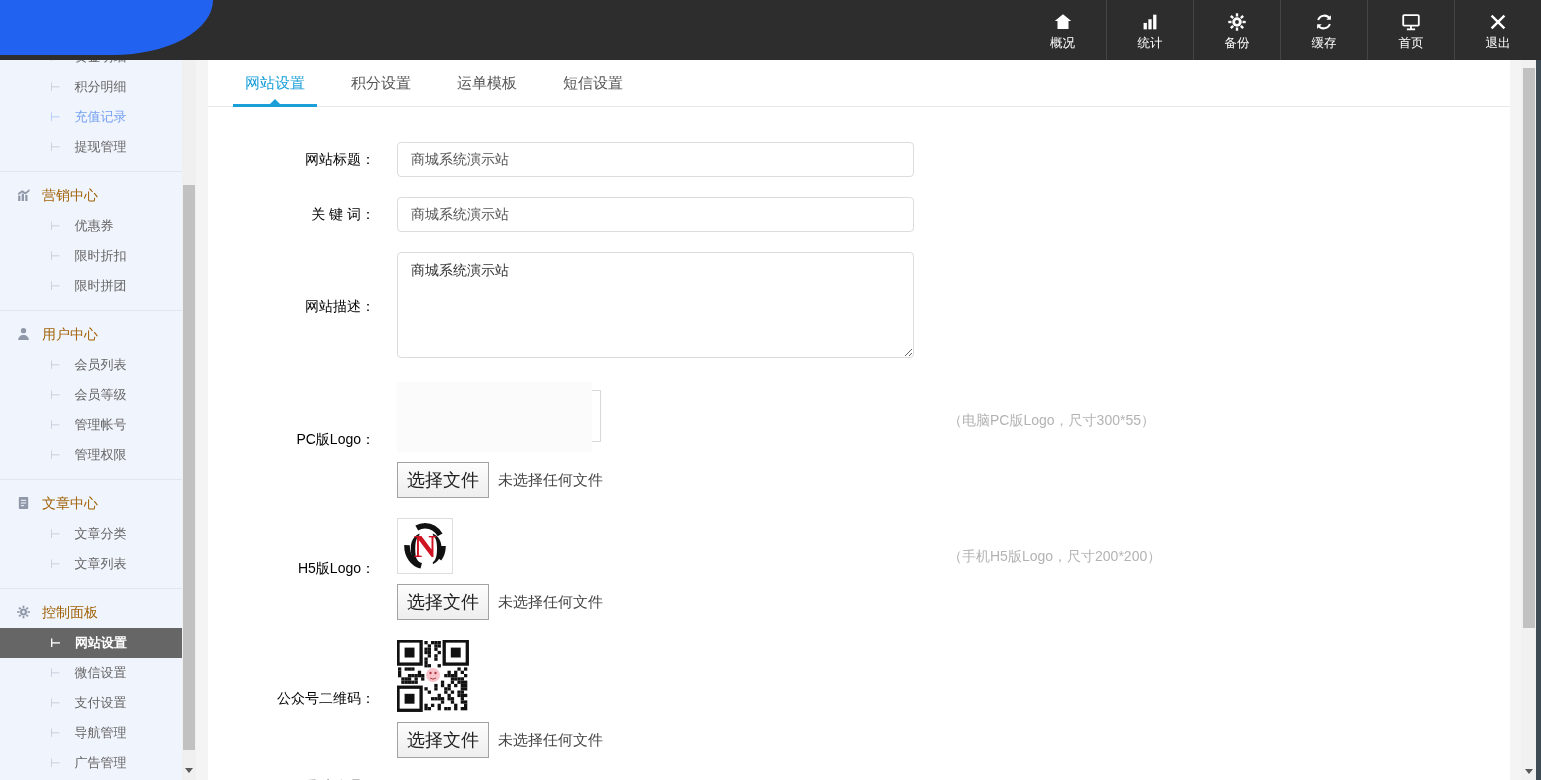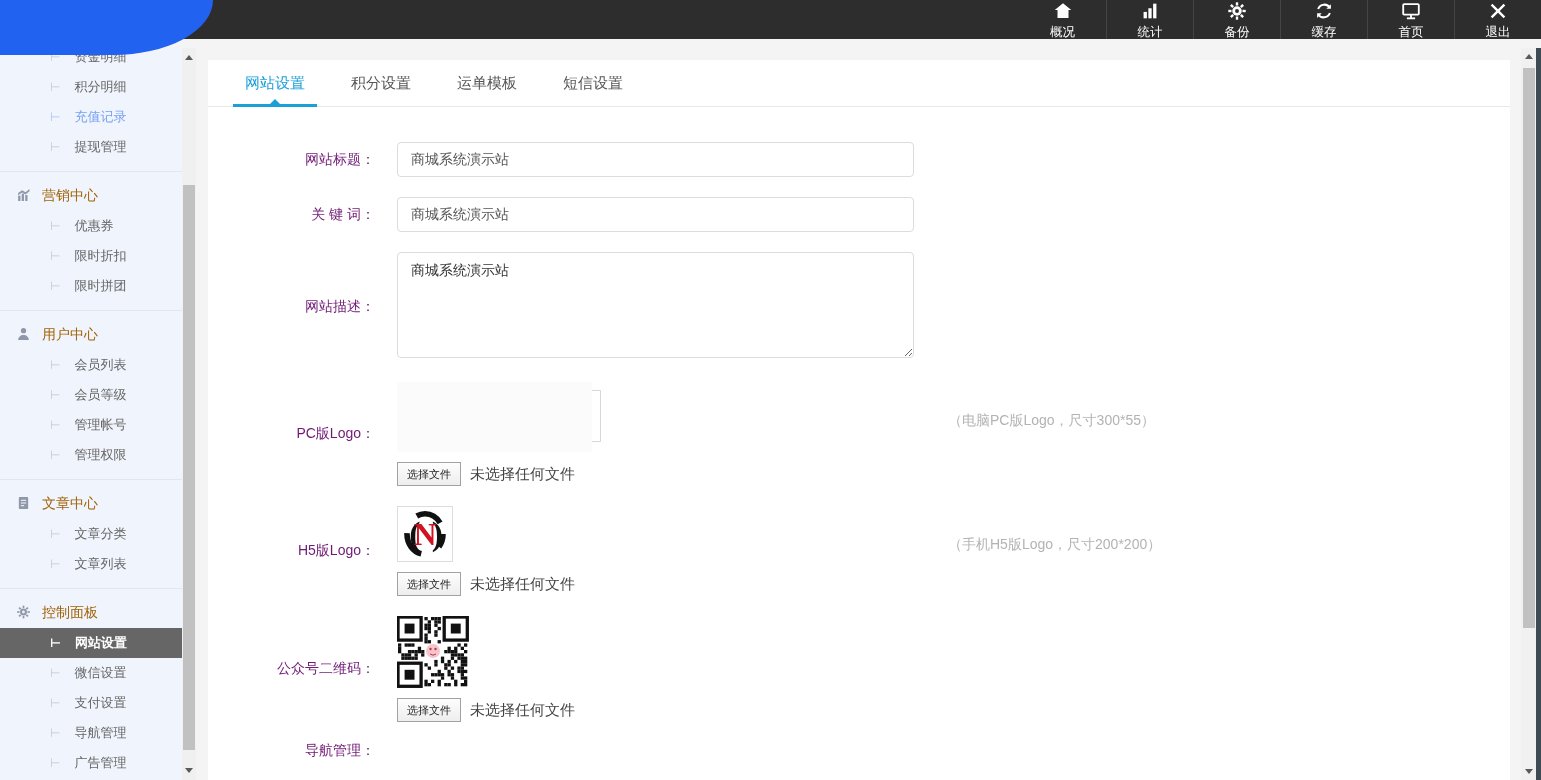--- a/index.html
+++ b/index.html
@@ -1,20 +1,20 @@
 <!DOCTYPE html>
 <html><head>
 <meta charset="utf-8">
 <style>
   * { margin:0; padding:0; box-sizing:border-box; }
   html,body { width:1541px; height:780px; overflow:hidden; }
   body { font-family:"Liberation Sans","DejaVu Sans",sans-serif; background:#f4f4f4; position:relative; color:#555; }
 
   
-  .topbar { position:absolute; left:0; top:0; width:1541px; height:39px; background:#2d2d2d; z-index:5; display:flex; justify-content:flex-end; align-items:stretch; }
+  .topbar { position:absolute; left:0; top:0; width:1541px; height:60px; background:#2d2d2d; z-index:5; display:flex; justify-content:flex-end; align-items:stretch; }
   .nav-item { width:87px; display:flex; flex-direction:column; align-items:center; justify-content:center; color:#fff; cursor:pointer; position:relative; padding-top:2px; }
   .nav-item + .nav-item { border-left:1px solid #454545; }
   .nav-item svg { width:24px; height:22px; display:block; }
   .nav-label { font-size:12.5px; margin-top:2px; color:#fff; }
 
   
   .blob { position:absolute; left:0; top:0; width:213px; height:55px; background:#2262f1; border-bottom-right-radius:100px 55px; z-index:20; }
 
   
   .sidebar { position:absolute; left:0; top:48px; width:182px; height:732px; background:#f0f4fc; overflow:hidden; z-index:2; }
@@ -43,28 +43,28 @@
   
   .panel { position:absolute; left:208px; top:60px; width:1302px; height:720px; background:#fff; z-index:1; }
   .tabbar { height:47px; border-bottom:1px solid #e8e8e8; display:flex; padding-left:14px; }
   .tab { width:106px; text-align:center; line-height:46px; font-size:15px; color:#555; cursor:pointer; position:relative; }
   .tab.active { color:#1a9fd8; }
   .tab.active::after { content:""; position:absolute; left:11px; right:11px; bottom:-1px; height:3px; background:#1a9fd8; }
   .tab.active::before { content:""; position:absolute; left:50%; margin-left:-5px; bottom:2px; border-left:5px solid transparent; border-right:5px solid transparent; border-bottom:5px solid #1a9fd8; }
 
   .form { padding-top:35px; }
   .form-row { display:flex; align-items:center; margin-bottom:20px; position:relative; }
-  .f-label { width:167px; flex:0 0 167px; text-align:right; font-size:14px; color:#701a75; padding-right:0; }
+  .f-label { width:167px; flex:0 0 167px; text-align:right; font-size:14px; color:#000000; padding-right:0; }
   .f-content { margin-left:22px; }
   input.f-input { width:517px; height:35px; border:1px solid #dcdcdc; border-radius:4px; padding:0 13px; font-size:14px; color:#555; background:#fff; outline:none; font-family:inherit; }
   textarea.f-textarea { width:517px; height:106px; border:1px solid #dcdcdc; border-radius:4px; padding:8px 13px; font-size:14px; color:#333; outline:none; resize:both; font-family:inherit; line-height:1.4; }
 
   .img-stack { display:flex; flex-direction:column; }
   .file-row { display:flex; align-items:center; margin-top:10px; }
-  .file-btn { border:1px solid #a2a2a2; background:linear-gradient(#fdfdfd,#eee); font-size:11px; color:#222; padding:2px 9px; height:24px; cursor:pointer; font-family:inherit; }
+  .file-btn { border:1px solid #a2a2a2; background:linear-gradient(#fdfdfd,#eee); font-size:18px; color:#222; padding:2px 9px; height:36px; cursor:pointer; font-family:inherit; }
   .file-status { font-size:15px; color:#444; margin-left:9px; }
 
   .pc-preview { position:relative; width:206px; height:70px; }
   .pc-preview .under { position:absolute; left:3px; top:8px; width:201px; height:52px; border:1px solid #d8d8d8; background:#fff; }
   .pc-preview .img { position:absolute; left:0; top:0; width:195px; height:70px; background:#fbfbfc; }
   .h5-thumb { width:56px; height:56px; border:1px solid #ddd; background:#fff; display:flex; align-items:center; justify-content:center; }
   .qr-box { width:72px; height:72px; background:#fff; }
 
   .hint { position:absolute; left:697px; top:30px; font-size:14px; color:#b3b3b3; white-space:nowrap;margin-left:43px; }
 </style>

